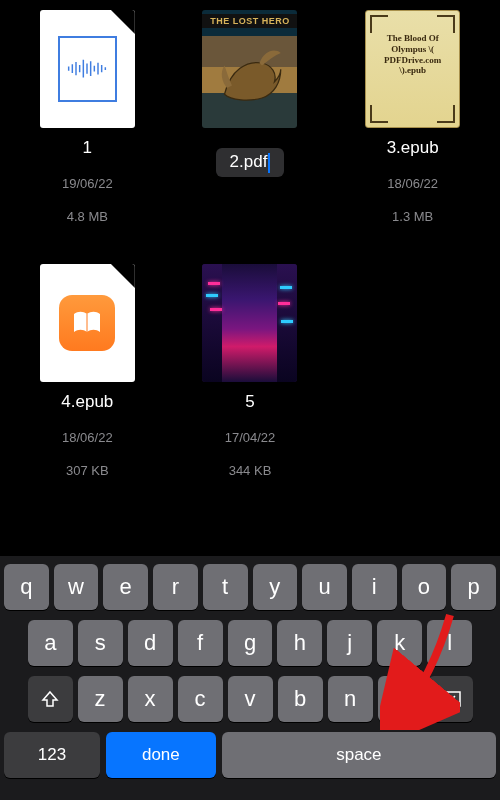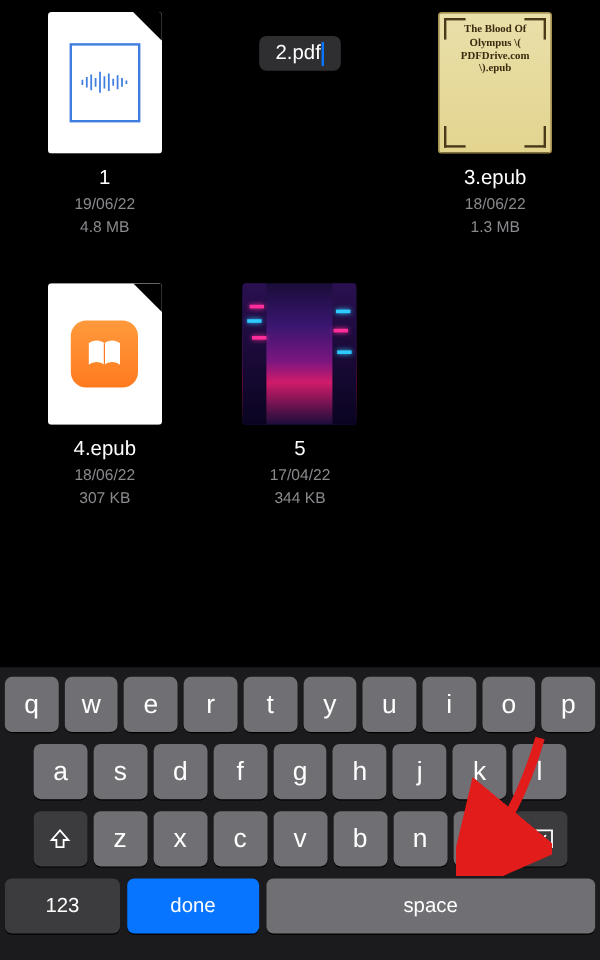--- a/index.html
+++ b/index.html
@@ -118,21 +118,21 @@
     background: #2f2f31;
     border-radius: 6px;
     font-size: 17px;
     color:#fff;
     position:relative;
   }
   .cursor {
     display:inline-block; width:2px; height:20px; background:#0775ff;
     vertical-align:middle; margin-left:1px;
   }
-  .meta { margin-top:4px; font-size:13px; color:#8a8a8e; text-align:center; }
+  .meta { margin-top:18px; font-size:13px; color:#8a8a8e; text-align:center; }
 
   
   .keyboard {
     position:absolute; left:0; right:0; bottom:0;
     background:#1b1b1d;
     padding:8px 4px 12px 4px;
   }
   .krow { display:flex; justify-content:center; gap:5px; margin-bottom:10px; }
   .key {
     background:#6f6f74;
@@ -192,32 +192,42 @@
           </svg>
         </div>
       </div>
     </div>
     <div class="name">1</div>
     <div class="meta">19/06/22</div>
     <div class="meta">4.8 MB</div>
   </div>
 
   <div class="file">
+    <div class="thumb cover-lost-hero">
+      <div class="cover-banner">THE LOST HERO</div>
+      <div class="dragon">
+        <svg viewBox="0 0 60 60">
+          <path d="M10 45 C15 25 28 18 40 20 C48 22 52 28 50 35 C52 33 55 30 55 25 C55 35 50 45 40 48 C30 51 15 50 10 45 Z" fill="#7a5a2a" stroke="#3a2a10" stroke-width="1"></path>
+          <path d="M38 20 C42 10 50 8 55 12 C50 14 45 18 40 22" fill="#8a6a3a"></path>
+          <path d="M12 40 C8 35 6 28 10 22 C12 28 14 34 16 38" fill="#8a6a3a"></path>
+        </svg>
+      </div>
+    </div>
     <div class="name-edit">
       <span>2.pdf</span><span class="cursor"></span>
     </div>
   </div>
 
   <div class="file">
     <div class="thumb cover-parchment">
       <div class="corner tl"></div>
         <div class="corner tr"></div>
         <div class="corner bl"></div>
         <div class="corner br"></div>
-      <div class="parch-text" style="">The Blood Of Olympus \( PDFDrive.com \).epub</div>
+      <div class="parch-text" style="margin-top:14px;">The Blood Of Olympus \( PDFDrive.com \).epub</div>
     </div>
     <div class="name">3.epub</div>
     <div class="meta">18/06/22</div>
     <div class="meta">1.3 MB</div>
   </div>
 
   <div class="file">
     <div class="thumb">
       <div class="page">
         <div class="dog-ear"></div>

